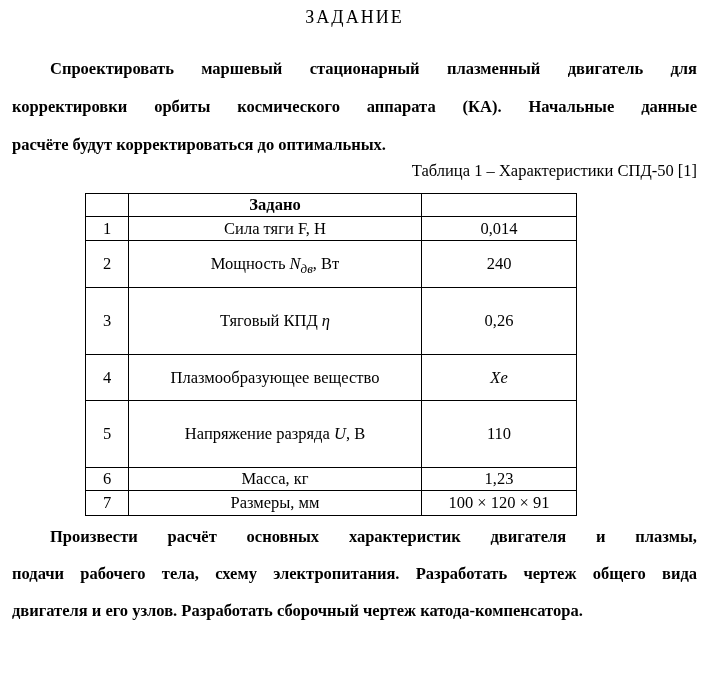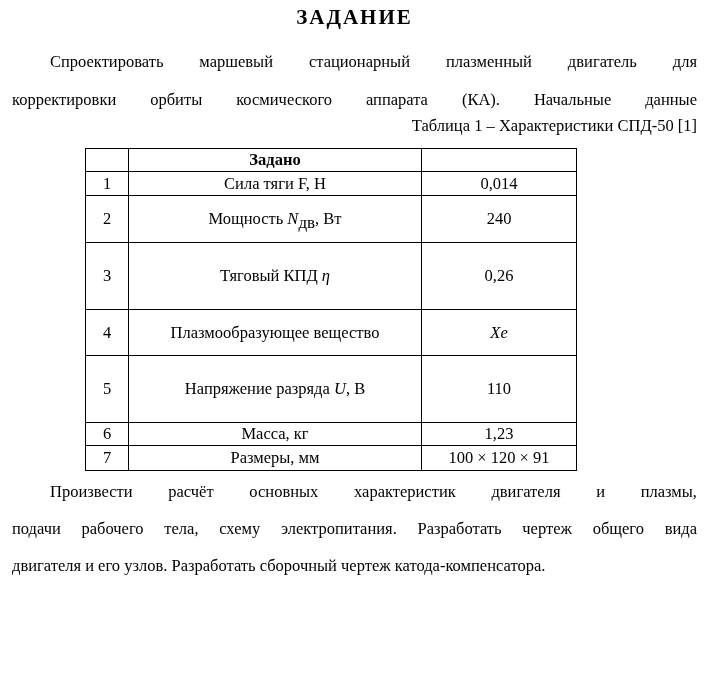--- a/index.html
+++ b/index.html
@@ -16,31 +16,32 @@
     font-size: 16.5px;
     -webkit-font-smoothing: antialiased;
   }
   .page {
     padding: 4px 13px 0 12px;
     box-sizing: border-box;
     width: 710px;
     height: 678px;
   }
   .title {
-    margin: 0 0 13px 0;
-    font-size: 21px;
-    font-weight: bold;
+    margin: 0 0 20px 0;
+    font-size: 18px;
+    font-weight: normal;
     text-align: center;
     line-height: 26px;
     letter-spacing: 2px;
   }
   .para .pline {
     height: 38px;
     line-height: 38px;
     white-space: nowrap;
+    font-weight: bold;
   }
   .para .jline {
     text-align: justify;
     text-align-last: justify;
     white-space: normal;
     overflow: hidden;
   }
   .para .lline {
     text-align: left;
   }
@@ -74,35 +75,37 @@
   col.c3 { width: 155px; }
   tr.h23 { height: 23px; }
   tr.h24 { height: 24px; }
   tr.h25 { height: 25px; }
   tr.h46 { height: 46px; }
   tr.h47 { height: 47px; }
   tr.h67 { height: 67px; }
   .bold { font-weight: bold; }
   td i, .ivar { font-style: italic; }
   td sub {
-    font-size: 17px;
+    font-size: 13px;
     line-height: 0;
+    font-style: italic;
   }
   .closing { margin-top: 2px; }
 </style>
 </head>
 <body>
 
 <div class="page">
 
   <h1 class="title">ЗАДАНИЕ</h1>
 
   <div class="para">
     <div class="pline jline indent">Спроектировать маршевый стационарный плазменный двигатель для</div>
     <div class="pline jline">корректировки орбиты космического аппарата (КА). Начальные данные</div>
+    <div class="pline lline">расчёте будут корректироваться до оптимальных.</div>
   </div>
 
   <div class="caption">Таблица 1 – Характеристики СПД-50 [1]</div>
 
   <table class="spd">
     <colgroup>
         <col class="c1">
         <col class="c2">
         <col class="c3">
       </colgroup>

